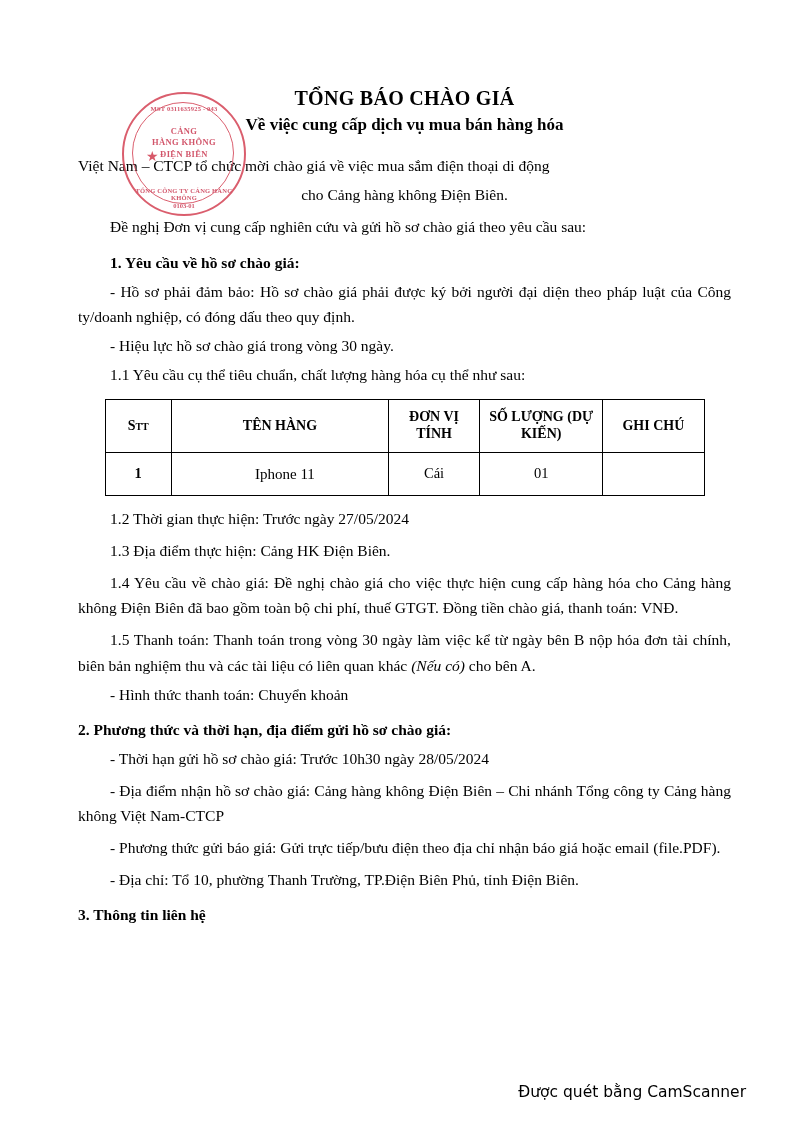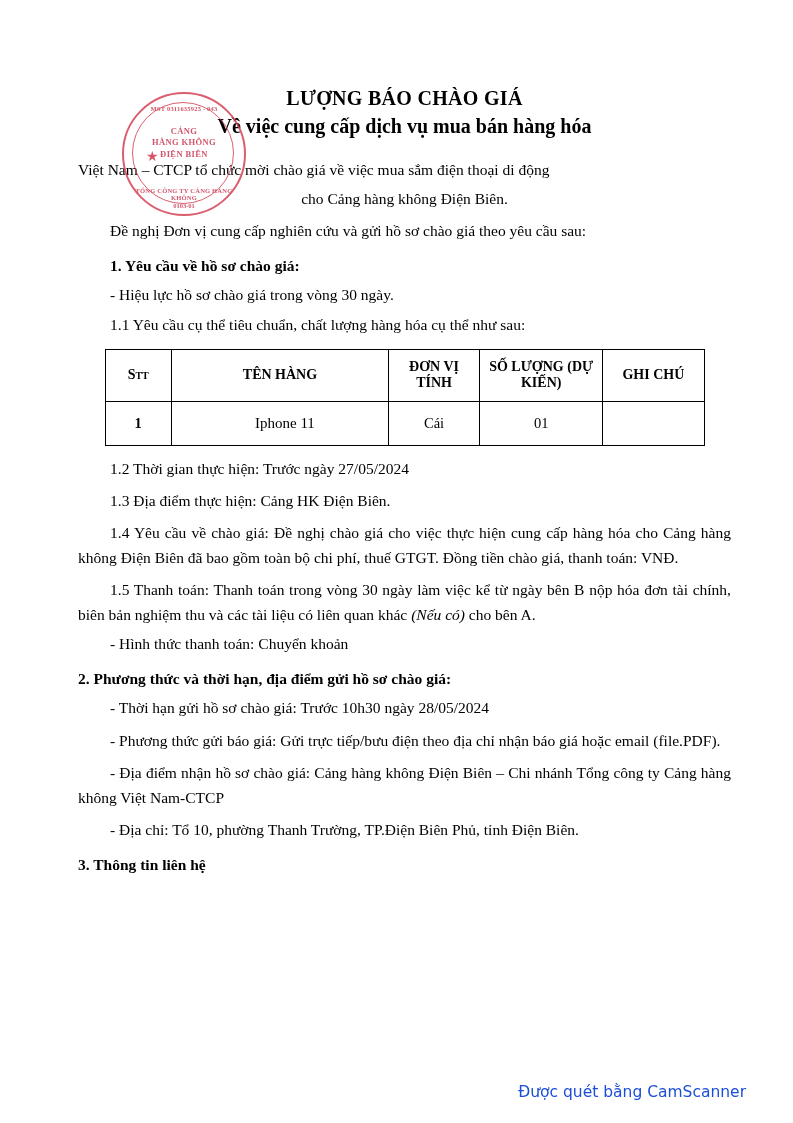--- a/index.html
+++ b/index.html
@@ -28,21 +28,21 @@
     text-align: center;
     margin-top: 8px;
   }
   .doc-title {
     font-size: 20px;
     font-weight: bold;
     letter-spacing: 0.3px;
     line-height: 1.25;
   }
   .doc-subtitle {
-    font-size: 20px;
+    font-size: 17px;
     font-weight: bold;
     margin-top: 3px;
     line-height: 1.25;
   }
 
   
   .stamp {
     position: absolute;
     left: 122px;
     top: 92px;
@@ -171,30 +171,30 @@
   .col-qty { width: 122px; }
   .col-note { width: 100px; }
 
   
   .footer {
     position: absolute;
     right: 47px;
     bottom: 22px;
     font-family: "DejaVu Sans", sans-serif;
     font-size: 15.5px;
-    color: #1d4ed8;
+    color: #000000;
   }
 </style>
 </head>
 <body>
 
 <div class="page">
 
   <div class="title-block">
-    <div class="doc-title">LƯỢNG BÁO CHÀO GIÁ</div>
+    <div class="doc-title">TỔNG BÁO CHÀO GIÁ</div>
     <div class="doc-subtitle">Về việc cung cấp dịch vụ mua bán hàng hóa</div>
   </div>
 
   <div class="stamp">
     <div class="ring-inner"></div>
     <div class="arc-top">MST 0311635925 - 043</div>
     <div class="star">★</div>
     <div class="stamp-center">
       <div>CẢNG</div>
       <div>HÀNG KHÔNG</div>
@@ -206,20 +206,21 @@
 
   <div class="body">
 
     <p class="intro-lines">Việt Nam – CTCP tổ chức mời chào giá về việc mua sắm điện thoại di động</p>
     <p class="intro-line-3">cho Cảng hàng không Điện Biên.</p>
 
     <p class="indent gap-top">Đề nghị Đơn vị cung cấp nghiên cứu và gửi hồ sơ chào giá theo yêu cầu sau:</p>
 
     <p class="section-head indent">1.  Yêu cầu về hồ sơ chào giá:</p>
 
+    <p class="indent">- Hồ sơ phải đảm bảo: Hồ sơ chào giá phải được ký bởi người đại diện theo pháp luật của Công ty/doanh nghiệp, có đóng dấu theo quy định.</p>
     <p class="indent">- Hiệu lực hồ sơ chào giá trong vòng 30 ngày.</p>
     <p class="indent">1.1 Yêu cầu cụ thể tiêu chuẩn, chất lượng hàng hóa cụ thể như sau:</p>
 
     <table class="spec">
       <thead>
         <tr>
           <th class="col-stt">Stt</th>
           <th class="col-name">TÊN HÀNG</th>
           <th class="col-unit">
             <span>ĐƠN VỊ</span><br>
@@ -250,21 +251,21 @@
     <p class="indent gap-top">
       <span>1.5 Thanh toán: Thanh toán trong vòng 30 ngày làm việc kể từ ngày bên B nộp hóa đơn tài chính, biên bản nghiệm thu và các tài liệu có liên quan khác</span>
       <span class="italic">(Nếu có)</span><span> cho bên A.</span>
     </p>
 
     <p class="indent">- Hình thức thanh toán: Chuyển khoản</p>
 
     <p class="section-head">2. Phương thức và thời hạn, địa điểm gửi hồ sơ chào giá:</p>
 
     <p class="indent">- Thời hạn gửi hồ sơ chào giá: Trước  10h30 ngày 28/05/2024</p>
+    <p class="indent gap-top">- Địa điểm nhận hồ sơ chào giá: Cảng hàng không Điện Biên – Chi nhánh Tổng công ty Cảng hàng không Việt Nam-CTCP</p>
     <p class="indent gap-top">- Phương thức gửi báo giá: Gửi trực tiếp/bưu điện theo địa chỉ nhận báo giá hoặc email (file.PDF).</p>
-    <p class="indent gap-top">- Địa điểm nhận hồ sơ chào giá: Cảng hàng không Điện Biên – Chi nhánh Tổng công ty Cảng hàng không Việt Nam-CTCP</p>
     <p class="indent gap-top">- Địa chỉ: Tổ 10, phường Thanh Trường, TP.Điện Biên Phủ, tỉnh Điện Biên.</p>
 
     <p class="section-head">3. Thông tin liên hệ</p>
   </div>
 
   <div class="footer">Được quét bằng CamScanner</div>
 </div>
 
 </body></html>

